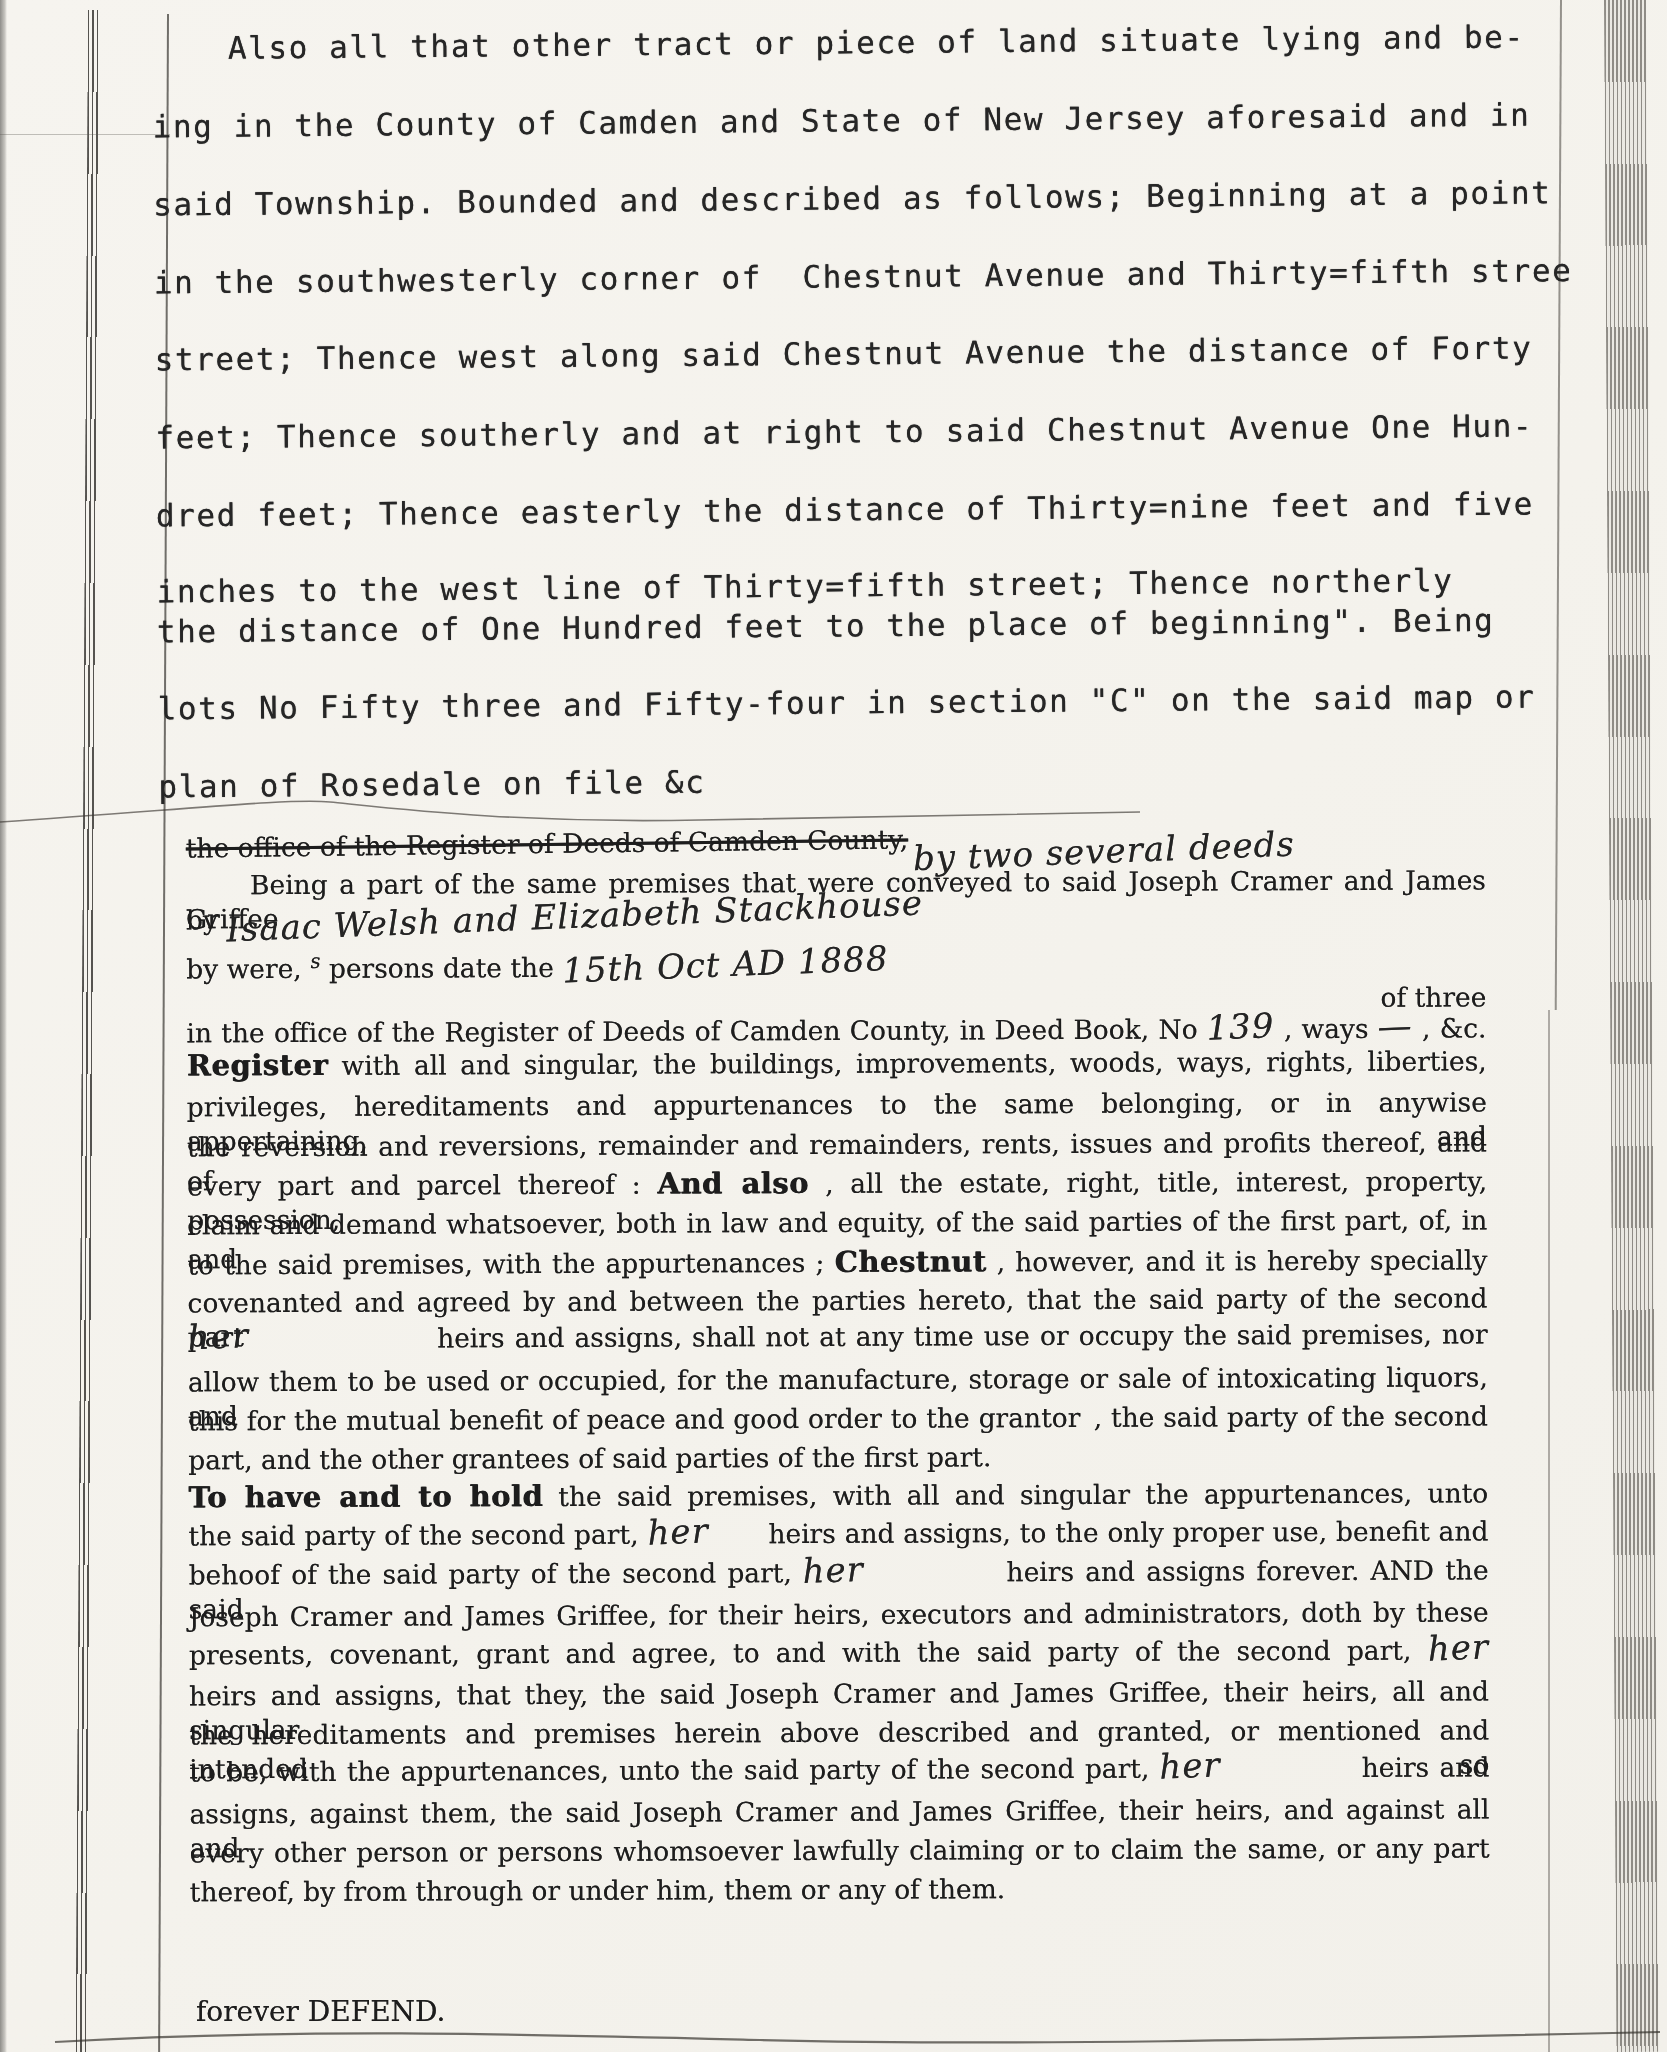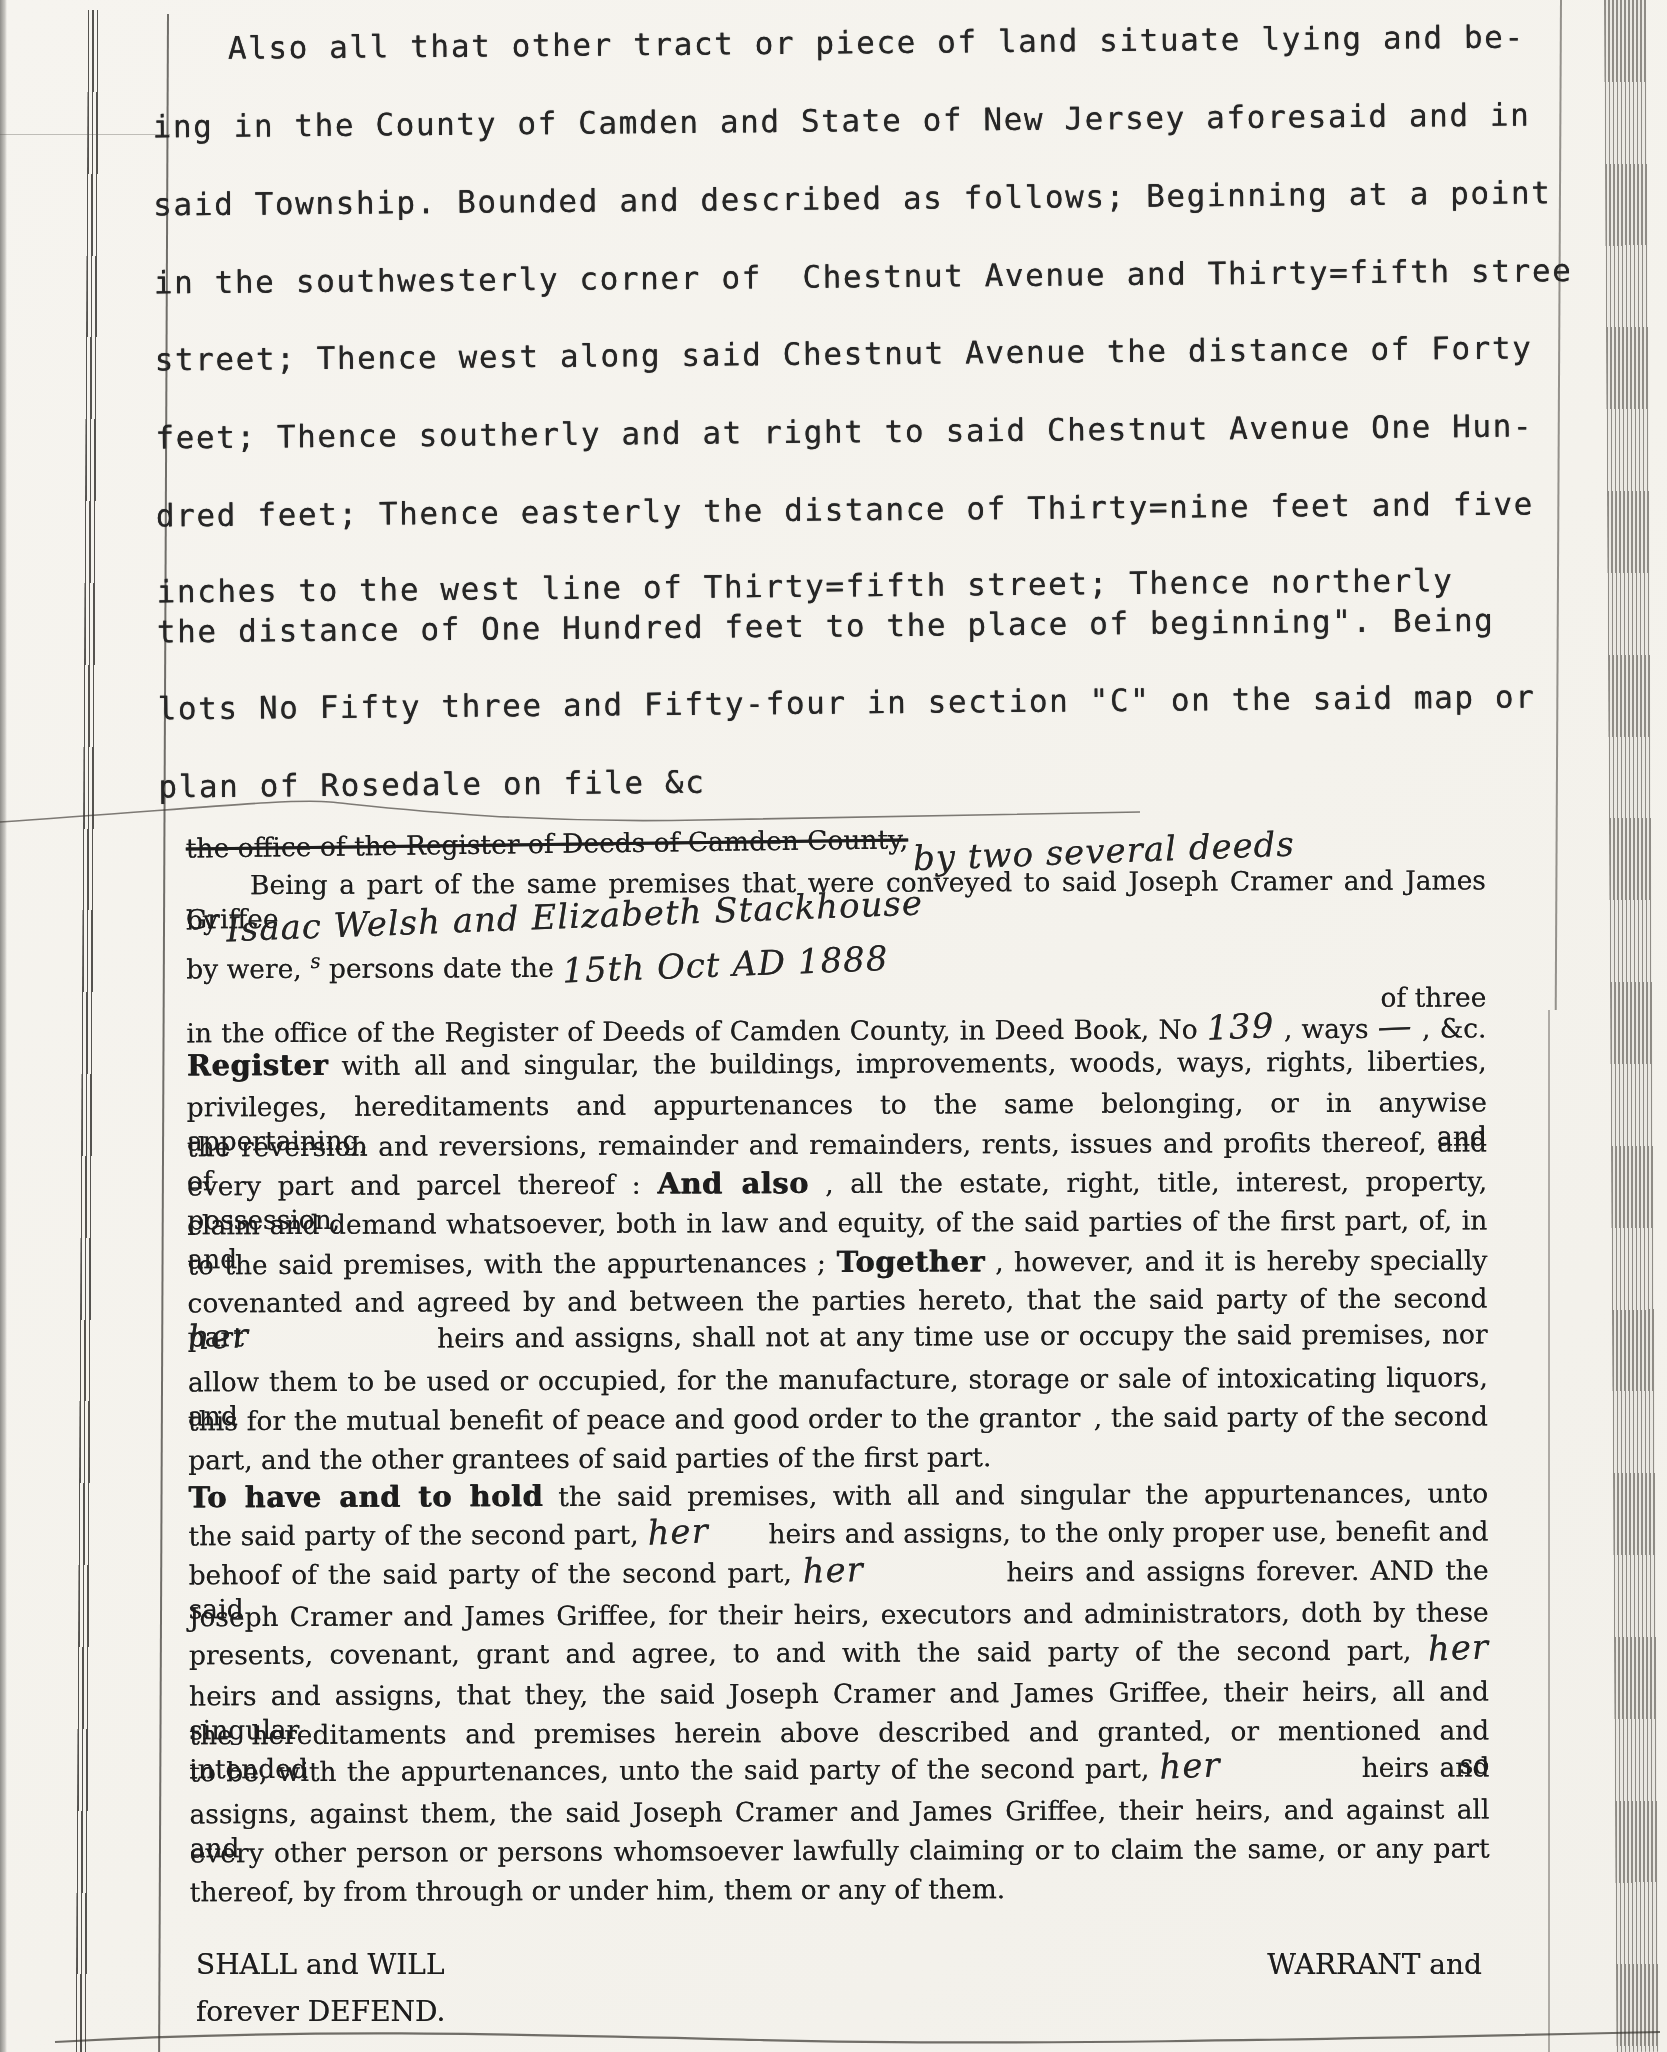--- a/index.html
+++ b/index.html
@@ -109,38 +109,34 @@
       <div class="pline justify indent" style="top: 868px;"><span class="seg-print">Being a part of the same premises that were conveyed to said Joseph Cramer and James Griffee</span> </div>
       <div class="pline left" style="top: 903px;"><span class="seg-print">by </span> <span class="seg-hand">Isaac Welsh and Elizabeth Stackhouse</span> </div>
       <div class="pline left" style="top: 952px;"><span class="seg-print">by were,</span> <span class="seg-hand-sup">s</span> <span class="seg-print">persons date the </span> <span class="seg-hand">15th Oct AD 1888</span> </div>
       <div class="pline right" style="top: 985px;"><span class="seg-print">of three</span> </div>
       <div class="pline justify" style="top: 1016px;"><span class="seg-print">in the office of the Register of Deeds of Camden County, in Deed Book, No</span> <span class="seg-hand">139</span> <span class="seg-print">, ways </span> <span class="seg-hand">—</span> <span class="seg-print">, &amp;c.</span> </div>
       <div class="pline justify" style="top: 1048px;"><span class="seg-blackletter">Register</span> <span class="seg-print"> with all and singular, the buildings, improvements, woods, ways, rights, liberties,</span> </div>
       <div class="pline justify" style="top: 1090px;"><span class="seg-print">privileges, hereditaments and appurtenances to the same belonging, or in anywise appertaining, and</span> </div>
       <div class="pline justify" style="top: 1130px;"><span class="seg-print">the reversion and reversions, remainder and remainders, rents, issues and profits thereof, and of</span> </div>
       <div class="pline justify" style="top: 1168px;"><span class="seg-print">every part and parcel thereof : </span> <span class="seg-blackletter">And also</span> <span class="seg-print">, all the estate, right, title, interest, property, possession,</span> </div>
       <div class="pline justify" style="top: 1208px;"><span class="seg-print">claim and demand whatsoever, both in law and equity, of the said parties of the first part, of, in and</span> </div>
-      <div class="pline justify" style="top: 1247px;"><span class="seg-print">to the said premises, with the appurtenances ; </span> <span class="seg-blackletter">Together</span> <span class="seg-print">, however, and it is hereby specially</span> </div>
+      <div class="pline justify" style="top: 1247px;"><span class="seg-print">to the said premises, with the appurtenances ; </span> <span class="seg-blackletter">Chestnut</span> <span class="seg-print">, however, and it is hereby specially</span> </div>
       <div class="pline justify" style="top: 1286px;"><span class="seg-print">covenanted and agreed by and between the parties hereto, that the said party of the second part</span> </div>
       <div class="pline justify" style="top: 1322px;"><span class="seg-hand">her</span> <span class="seg-gap-lg"></span> <span class="seg-print">heirs and assigns, shall not at any time use or occupy the said premises, nor</span> </div>
       <div class="pline justify" style="top: 1365px;"><span class="seg-print">allow them to be used or occupied, for the manufacture, storage or sale of intoxicating liquors, and</span> </div>
       <div class="pline justify" style="top: 1404px;"><span class="seg-print">this for the mutual benefit of peace and good order to the grantor , the said party of the second</span> </div>
       <div class="pline left" style="top: 1443px;"><span class="seg-print">part, and the other grantees of said parties of the first part.</span> </div>
       <div class="pline justify" style="top: 1480px;"><span class="seg-blackletter">To have and to hold</span> <span class="seg-print"> the said premises, with all and singular the appurtenances, unto</span> </div>
       <div class="pline justify" style="top: 1519px;"><span class="seg-print">the said party of the second part,</span> <span class="seg-hand">her</span> <span class="seg-gap-sm"></span> <span class="seg-print">heirs and assigns, to the only proper use, benefit and</span> </div>
       <div class="pline justify" style="top: 1558px;"><span class="seg-print">behoof of the said party of the second part, </span> <span class="seg-hand">her</span> <span class="seg-gap-md"></span> <span class="seg-print">heirs and assigns forever.  AND the said</span> </div>
       <div class="pline justify" style="top: 1600px;"><span class="seg-print">Joseph Cramer and James Griffee, for their heirs, executors and administrators, doth by these</span> </div>
       <div class="pline justify" style="top: 1638px;"><span class="seg-print">presents, covenant, grant and agree, to and with the said party of the second part, </span> <span class="seg-hand">her</span> </div>
       <div class="pline justify" style="top: 1679px;"><span class="seg-print">heirs and assigns, that they, the said Joseph Cramer and James Griffee, their heirs, all and singular</span> </div>
       <div class="pline justify" style="top: 1718px;"><span class="seg-print">the hereditaments and premises herein above described and granted, or mentioned and intended so</span> </div>
       <div class="pline justify" style="top: 1755px;"><span class="seg-print">to be, with the appurtenances, unto the said party of the second part, </span> <span class="seg-hand">her</span> <span class="seg-gap-md"></span> <span class="seg-print">heirs and</span> </div>
       <div class="pline justify" style="top: 1797px;"><span class="seg-print">assigns, against them, the said Joseph Cramer and James Griffee, their heirs, and against all and</span> </div>
       <div class="pline justify" style="top: 1836px;"><span class="seg-print">every other person or persons whomsoever lawfully claiming or to claim the same, or any part</span> </div>
       <div class="pline left" style="top: 1875px;"><span class="seg-print">thereof, by from through or under him, them or any of them.</span> </div>
     </div>
 
-  <div class="footer-row">
-    <span>SHALL and WILL</span>
-    <span>WARRANT and</span>
-  </div>
   <div class="footer-line2">forever DEFEND.</div>
 
 </div>
 
 </body></html>

